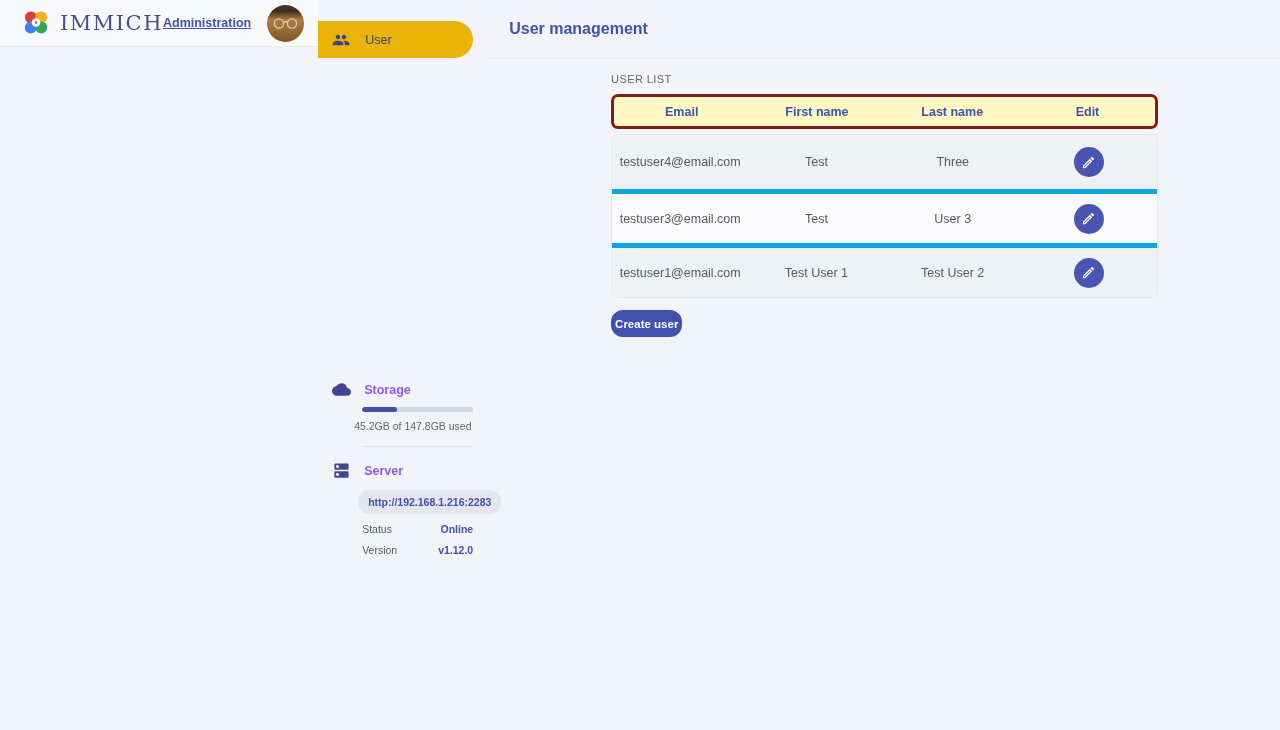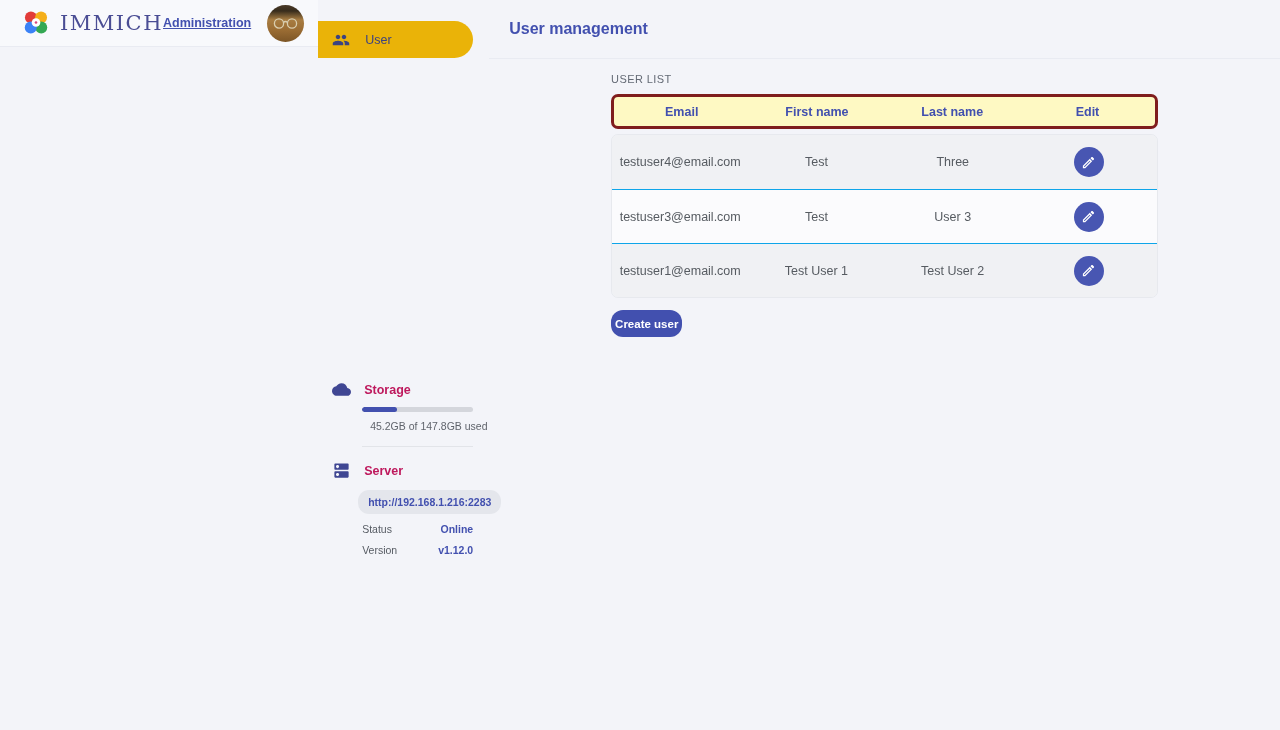--- a/index.html
+++ b/index.html
@@ -51,24 +51,24 @@
   .side-item {
     margin-top:21px; width:155px; height:37px;
     background:#eab308; border-radius:0 19px 19px 0;
     display:flex; align-items:center; gap:15px; padding-left:14px;
     color:#3c4380; cursor:pointer;
   }
   .side-item-label { font-size:12.5px; font-weight:500; }
 
   .sidebar-bottom { position:absolute; left:0; bottom:10px; width:171px; }
   .section-head { display:flex; align-items:center; gap:13px; padding-left:14px; color:#3f4587; }
-  .section-title { font-size:12.5px; font-weight:700; color:#be185d; }
+  .section-title { font-size:12.5px; font-weight:700; color:#8b5cf6; }
   .progress-track { margin:8px 0 0 44px; width:111px; height:5px; background:#d4d6dc; border-radius:3px; overflow:hidden; }
   .progress-fill { height:100%; background:#4250af; border-radius:3px; }
-  .usage-text { margin:8px 0 0 52px; font-size:10.5px; color:#60646c; }
+  .usage-text { margin:8px 0 0 36px; font-size:10.5px; color:#60646c; }
   .side-divider { height:1px; background:#e2e4e9; margin:14px 16px 14px 44px; }
   .server-url {
     display:inline-block; margin:10px 0 0 40px;
     background:#e4e6ec; border-radius:11px; padding:6px 10px;
     font-size:10.5px; font-weight:700; color:#4250af;
   }
   .kv-row { margin:9px 16px 0 44px; width:111px; display:flex; justify-content:space-between; align-items:center; font-size:10.5px; }
   .kv-label { color:#565b63; }
   .kv-value { color:#4250af; font-weight:700; }
 
@@ -90,21 +90,21 @@
   }
   .th { font-size:12.5px; font-weight:600; color:#4250af; }
 
   .tbody { margin-top:5px; border:1px solid #e7e9ee; border-radius:7px; overflow:hidden; }
   .trow {
     height:54px; display:grid; grid-template-columns:1fr 1fr 1fr 1fr;
     align-items:center; text-align:center; font-size:12.5px; color:#565b61;
   }
   .trow:nth-child(odd) { background:#f0f1f4; }
   .trow:nth-child(even) { background:#fbfbfd; }
-  .trow + .trow { border-top:1px solid #0ea5e9; }
+  .trow + .trow { border-top:5px solid #0ea5e9; }
 
   .edit-btn {
     width:30px; height:30px; border-radius:50%;
     background:#4856b2; border:none; cursor:pointer;
     display:flex; align-items:center; justify-content:center;
     margin:0 auto;
   }
   .create-btn {
     margin-top:12px; height:27px; padding:0 4px;
     background:#4250af; color:#ffffff; border:none; border-radius:12px;

